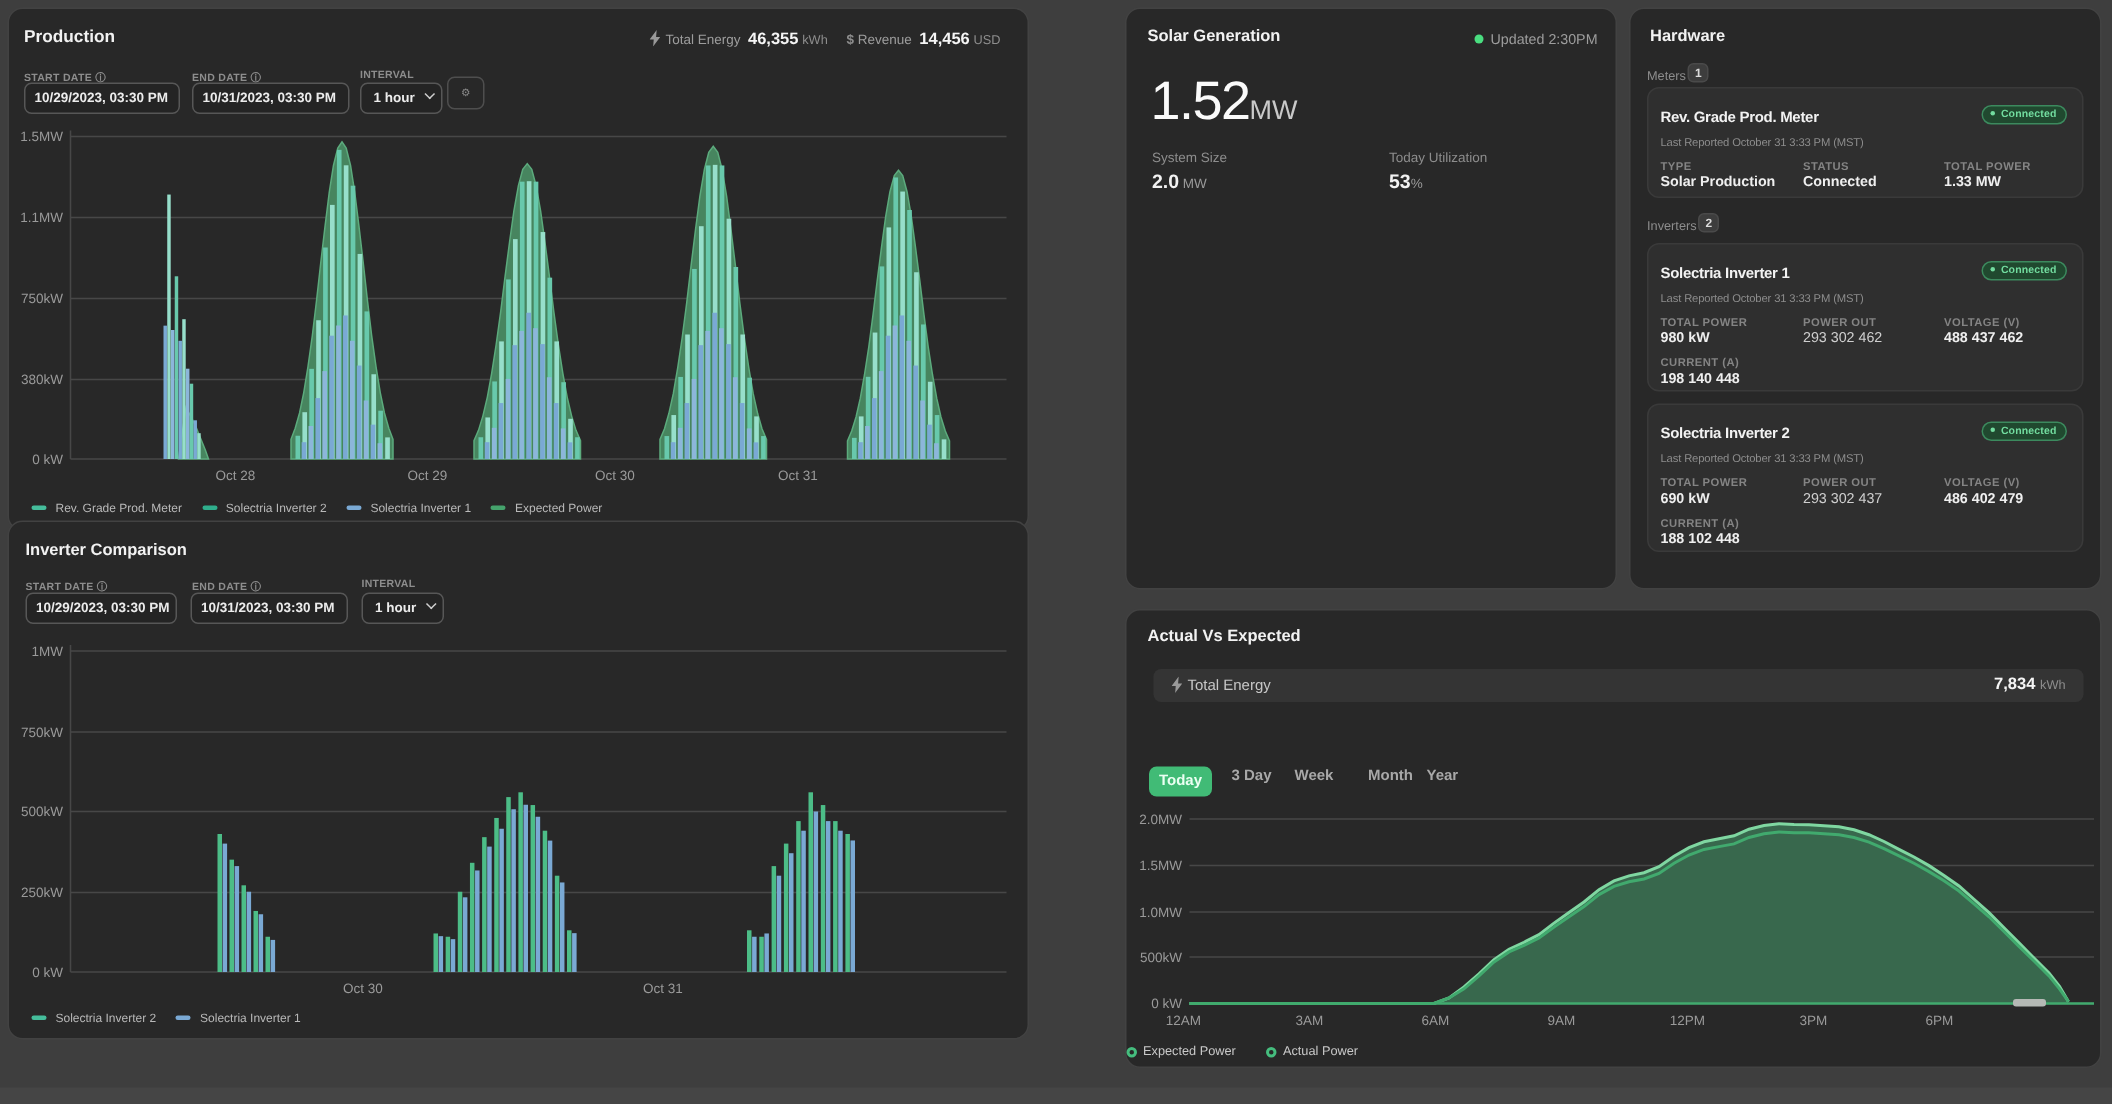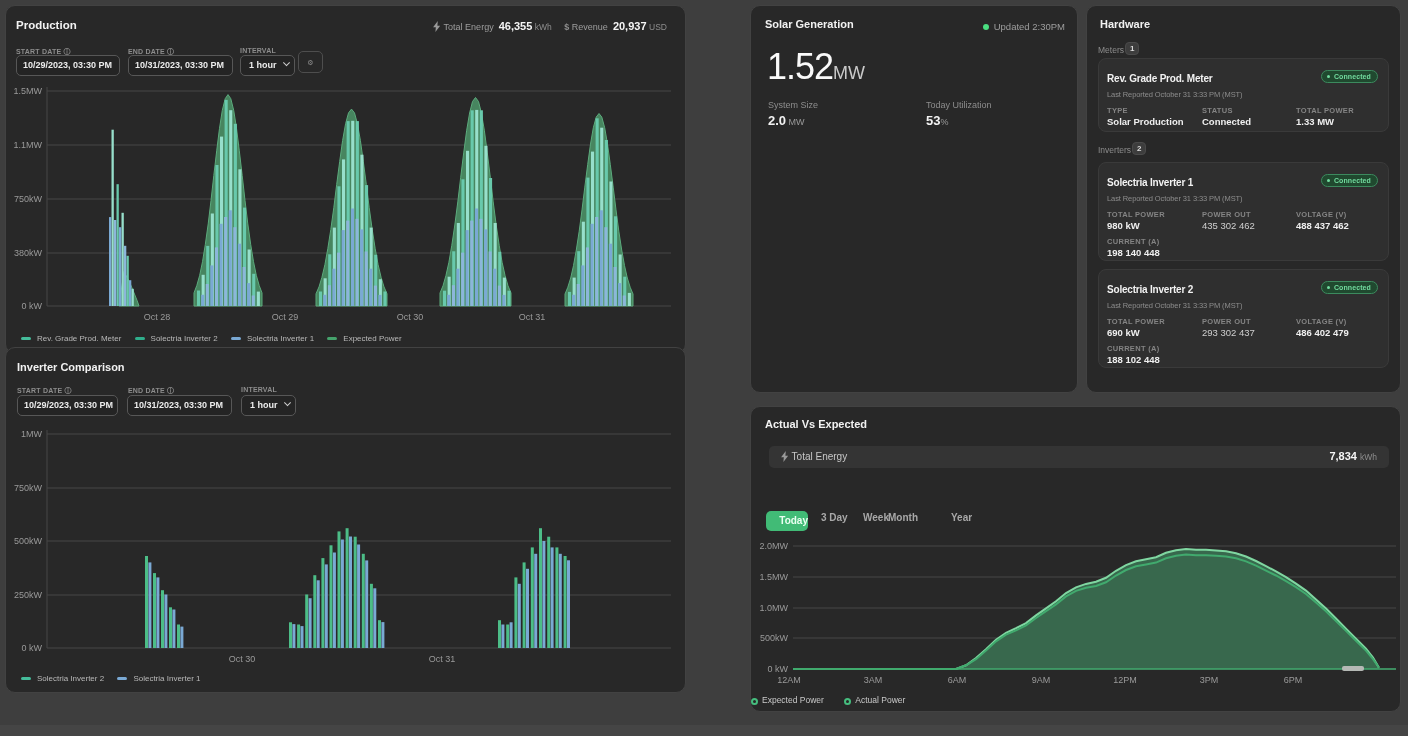--- a/index.html
+++ b/index.html
@@ -29,21 +29,21 @@
 svg text{font-family:"Liberation Sans",sans-serif}
 </style></head>
 <body>
 
 <div class="panel" style="left:5px;top:5px;width:681px;height:349px">
   <div class="ptitle" style="left:10px;top:13px;font-size:11.5px">Production</div>
   <div style="position:absolute;right:18px;top:14px;color:#9d9d9d;font-size:9px;line-height:12px">
     <svg width="8" height="11" viewBox="0 0 10 14" style="vertical-align:-2px">
         <path d="M6 0L0 8h3.5L3 14l6-8H5.5z" fill="#999"></path>
       </svg> Total Energy&nbsp;&nbsp;<span class="statnum">46,355</span> <span class="statunit">kWh</span>
-    &nbsp;&nbsp;&nbsp;&nbsp;<span style="color:#8d8d8d;font-weight:bold">$</span> Revenue&nbsp;&nbsp;<span class="statnum">20,937</span> <span class="statunit">USD</span>
+    &nbsp;&nbsp;&nbsp;&nbsp;<span style="color:#8d8d8d;font-weight:bold">$</span> Revenue&nbsp;&nbsp;<span class="statnum">14,456</span> <span class="statunit">USD</span>
   </div>
   <div class="lab" style="left:10px;top:41px">START DATE ⓘ</div>
   <div class="lab" style="left:122px;top:41px">END DATE ⓘ</div>
   <div class="lab" style="left:234px;top:41px">INTERVAL</div>
   <div class="inp" style="left:10px;top:49px;width:104px">10/29/2023, 03:30 PM</div>
   <div class="inp" style="left:122px;top:49px;width:105px">10/31/2023, 03:30 PM</div>
   <div class="sel" style="left:234px;top:49px;width:55px">1 hour<span class="chev"></span></div>
   <div style="position:absolute;left:292px;top:45px;width:25px;height:22px;border:1px solid #4e4e4e;border-radius:5px;color:#8a8a8a;font-size:7px;text-align:center;line-height:21px">⚙</div>
   <svg width="679" height="347" viewBox="0 0 679 347" style="position:absolute;left:0;top:0">
       <line x1="41" y1="85" x2="665" y2="85" stroke="#474747" stroke-width="1"></line>
@@ -302,21 +302,21 @@
   <div class="seclab" style="left:11px;top:139px;font-size:8.5px">Inverters</div>
   <div class="badge" style="left:45px;top:136px">2</div>
   <div class="card" style="left:11px;top:156px;width:291px;height:99px">
     <div class="ctitle" style="left:8px;top:14px">Solectria Inverter 1</div>
     <div class="pill" style="right:10px;top:11px"><span class="dot"></span>Connected</div>
     <div class="csub" style="left:8px;top:31px">Last Reported October 31 3:33 PM (MST)</div>
     <div class="clab" style="left:8px;top:47px">TOTAL POWER</div>
     <div class="clab" style="left:103px;top:47px">POWER OUT</div>
     <div class="clab" style="left:197px;top:47px">VOLTAGE (V)</div>
     <div class="cval" style="left:8px;top:57px">980 kW</div>
-    <div class="cval" style="left:103px;top:57px;font-weight:normal;color:#cfcfcf">435 302 462</div>
+    <div class="cval" style="left:103px;top:57px;font-weight:normal;color:#cfcfcf">293 302 462</div>
     <div class="cval" style="left:197px;top:57px">488 437 462</div>
     <div class="clab" style="left:8px;top:74px">CURRENT (A)</div>
     <div class="cval" style="left:8px;top:84px">198 140 448</div>
   </div>
   <div class="card" style="left:11px;top:263px;width:291px;height:99px">
     <div class="ctitle" style="left:8px;top:14px">Solectria Inverter 2</div>
     <div class="pill" style="right:10px;top:11px"><span class="dot"></span>Connected</div>
     <div class="csub" style="left:8px;top:31px">Last Reported October 31 3:33 PM (MST)</div>
     <div class="clab" style="left:8px;top:47px">TOTAL POWER</div>
     <div class="clab" style="left:103px;top:47px">POWER OUT</div>
@@ -330,24 +330,24 @@
 </div>
 
 <div class="panel" style="left:750px;top:406px;width:651px;height:306px">
   <div class="ptitle" style="left:14px;top:11px">Actual Vs Expected</div>
   <div class="row" style="top:39px">
     <div class="rowlab"><svg width="8" height="11" viewBox="0 0 10 14" style="vertical-align:-2px">
           <path d="M6 0L0 8h3.5L3 14l6-8H5.5z" fill="#999"></path>
         </svg> Total Energy</div>
     <div class="rowval">7,834 <span class="rowunit">kWh</span></div>
   </div>
-  <div style="position:absolute;left:15px;top:104px;width:42px;height:20px;background:#41bb76;border-radius:5px;color:#eafff2;font-size:10px;font-weight:bold;text-align:right;line-height:20px">Today</div>
+  <div style="position:absolute;left:15px;top:104px;width:42px;height:20px;background:#41bb76;border-radius:5px;color:#eafff2;font-size:10px;font-weight:bold;text-align:center;line-height:20px">Today</div>
   <div class="tab" style="left:70px">3 Day</div>
   <div class="tab" style="left:112px">Week</div>
-  <div class="tab" style="left:137px">Month</div>
+  <div class="tab" style="left:161px">Month</div>
   <div class="tab" style="left:200px">Year</div>
   <svg width="649" height="304" viewBox="0 0 649 304" style="position:absolute;left:0;top:0">
       <line x1="42" y1="139" x2="645" y2="139" stroke="#474747" stroke-width="1"></line>
       <text x="37" y="142" text-anchor="end" font-size="9" fill="#9a9a9a">2.0MW</text>
       <line x1="42" y1="170" x2="645" y2="170" stroke="#474747" stroke-width="1"></line>
       <text x="37" y="173" text-anchor="end" font-size="9" fill="#9a9a9a">1.5MW</text>
       <line x1="42" y1="201" x2="645" y2="201" stroke="#474747" stroke-width="1"></line>
       <text x="37" y="204" text-anchor="end" font-size="9" fill="#9a9a9a">1.0MW</text>
       <line x1="42" y1="231" x2="645" y2="231" stroke="#474747" stroke-width="1"></line>
       <text x="37" y="234" text-anchor="end" font-size="9" fill="#9a9a9a">500kW</text>

